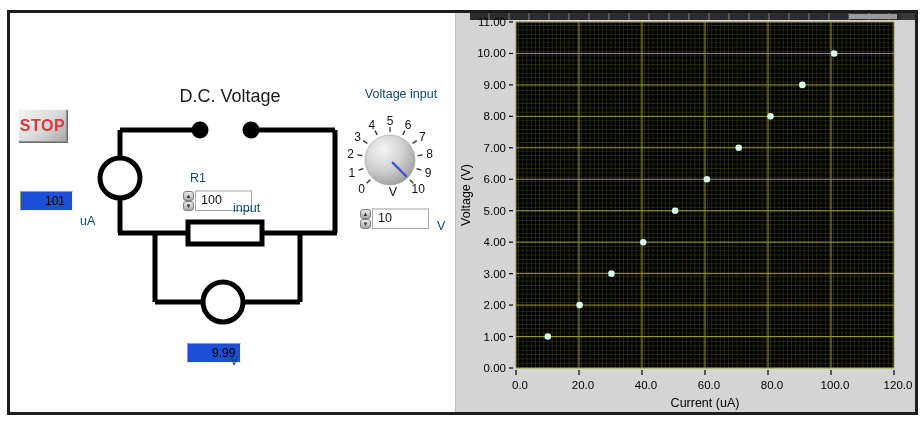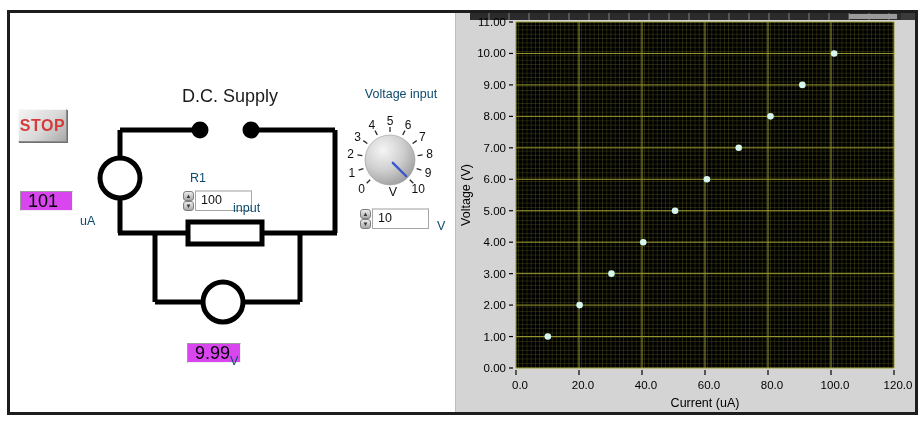--- a/index.html
+++ b/index.html
@@ -19,23 +19,23 @@
   .title { position:absolute; left:130px; top:73px; width:180px; text-align:center;
            font-size:18px; color:#1a1a1a; }
   .two-line { white-space:normal; width:122px; }
 
   .stop-btn { position:absolute; left:8px; top:96px; width:49px; height:33px;
               background:linear-gradient(135deg,#f4f4f4 0%,#d9d9d9 55%,#a8a8a8 100%);
               border:1px solid #8c8c8c; border-top-color:#f8f8f8; border-left-color:#f8f8f8;
               box-shadow:1px 1px 0 #707070; color:#d43c3c; font-weight:bold; font-size:16px;
               display:flex; align-items:center; justify-content:center; letter-spacing:0.5px; }
 
-  .display { position:absolute; height:20px; background:#d946ef; border:1px solid #f2f2f2;
-             border-top-color:#9a9a9a; border-left-color:#9a9a9a; font-size:18px;
-             line-height:18px; padding-left:7px; color:#000; }
+  .display { position:absolute; height:20px; background:#1d4ed8; border:1px solid #f2f2f2;
+             border-top-color:#9a9a9a; border-left-color:#9a9a9a; font-size:12px;
+             line-height:18px; padding-left:24px; color:#000; }
 
   .spinner { position:absolute; display:flex; align-items:flex-end;padding-left:8px; }
   .spin-btns { display:flex; flex-direction:column; width:11px; margin-right:1px; }
   .spin-btn { width:11px; height:10px; font-size:6px; line-height:9px; text-align:center;
               color:#333; background:linear-gradient(#ececec,#a9a9a9);
               border:1px solid #7e7e7e; border-radius:3px; cursor:pointer; }
   .spin-box { width:57px; height:21px; background:#fff; border:1px solid #a6a6a6;
               border-top:2px solid #cfcfcf; font-size:12.5px; line-height:17px; padding-left:5px; }
 
   svg text { font-family:"Liberation Sans", sans-serif; }
@@ -93,21 +93,21 @@
           <text x="418.04226065180615" y="163.8606797749979" text-anchor="middle" font-size="12" fill="#101010">9</text>
           <line x1="399.7989898732233" y1="166.79898987322332" x2="403.3345237791561" y2="170.33452377915606" stroke="#2a2a2a" stroke-width="1.3"></line>
           <text x="408.2842712474619" y="179.7842712474619" text-anchor="middle" font-size="12" fill="#101010">10</text>
           <line x1="382.8284271247462" y1="149.82842712474618" x2="396.2634559672906" y2="163.26345596729058" stroke="#3a55d0" stroke-width="2.4" stroke-linecap="round"></line>
           <text x="383" y="183" text-anchor="middle" font-size="12.5" fill="#101010">V</text>
         </g>
     </svg>
 
     <div class="stop-btn">STOP</div>
 
-    <div class="title">D.C. Supply</div>
+    <div class="title">D.C. Voltage</div>
 
     <div class="display" style="left:10px; top:178px; width:53px;">101</div>
     <div class="lbl" style="left:70px; top:201px;">uA</div>
 
     <div class="lbl" style="left:180px; top:158px;">R1</div>
     <div class="spinner" style="left:165px; top:177px;">
       <div class="spin-btns">
         <div class="spin-btn">▲</div>
         <div class="spin-btn">▼</div>
       </div>

